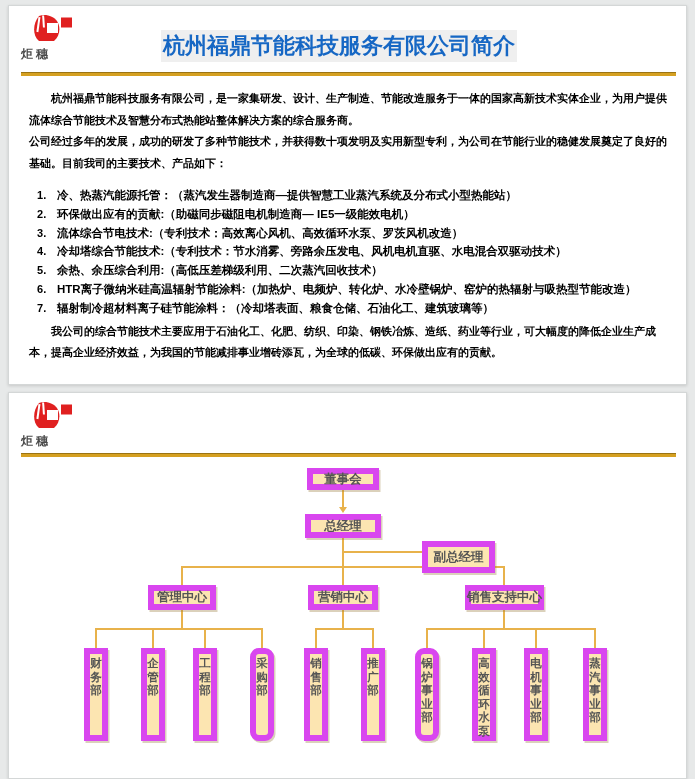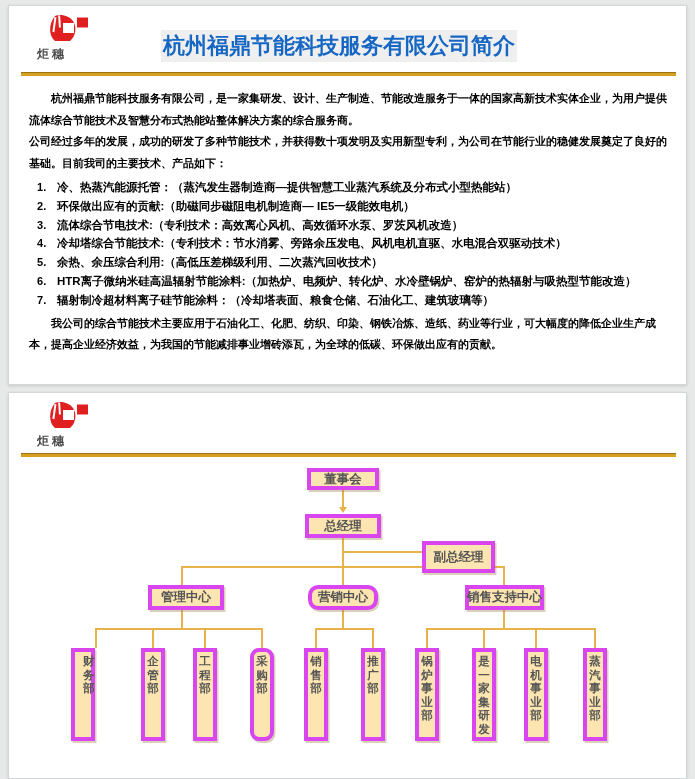--- a/index.html
+++ b/index.html
@@ -11,21 +11,21 @@
   }
   .card {
     position:absolute; left:8px; width:679px;
     background:#ffffff; border:1px solid #d4d7d7;
     box-shadow:0 1px 3px rgba(0,0,0,.14);
   }
   #card-intro { top:5px;  height:380px; }
   #card-org   { top:392px; height:387px; }
 
   
-  .logo { position:absolute; left:28px; top:8px; width:62px; text-align:left; }
+  .logo { position:absolute; left:12px; top:8px; width:62px; text-align:left; }
   .logo svg { display:block; margin-left:6px; }
   .logo-text { font-size:12px; font-weight:bold; color:#4a4a4a; letter-spacing:3px; margin-top:1px; }
 
   
   .title-band {
     position:absolute; left:152px; top:24px; width:356px; height:32px;
     background:#efefef; text-align:center;
   }
   .doc-title { font-size:22px; font-weight:bold; color:#1667c4; line-height:32px; white-space:nowrap; }
   .org-title-wrap { position:absolute; left:0; right:0; top:26px; text-align:center; }
@@ -33,33 +33,33 @@
     position:absolute; left:12px; right:10px; height:4px;
     background:#d5a021; border-top:1px solid #9a7414;
   }
   #card-intro .gold-rule { top:66px; }
   #card-org   .gold-rule { top:60px; }
 
   
   .intro-body { position:absolute; left:20px; right:16px; top:82px; color:#000; }
   .intro-body p { font-size:11px; font-weight:600; line-height:21.5px; }
   .indent { text-indent:2em; }
-  .intro-body ol { list-style:none; counter-reset:item; margin:4px 0 3px 8px; }
+  .intro-body ol { list-style:none; counter-reset:item; margin:12px 0 3px 8px; }
   .intro-body li {
     counter-increment:item; position:relative;
     padding-left:20px; font-size:11.5px; font-weight:bold; line-height:18.8px;
   }
   .intro-body li::before {
     content:counter(item) "."; position:absolute; left:0; top:0;
     font-size:11px; font-weight:bold;
   }
 
   
   .node {
-    position:absolute; background:#fce5b1; border:4px solid #d946ef;
+    position:absolute; background:#fce5b1; border:6px solid #d946ef;
     box-shadow:1.5px 2px 0 rgba(152,122,60,.35);
     color:#555; font-weight:bold; text-align:center;
   }
   .node-h { font-size:12.5px; display:flex; align-items:center; justify-content:center; white-space:nowrap; }
   .node-v { width:24px; height:93px; top:255px; font-size:11.5px; line-height:13.5px;
             padding-top:3px; word-break:break-all; }
   .cline { position:absolute; background:#e8b24b; }
   .arrow-head {
     position:absolute; width:0; height:0;
     border-left:4px solid transparent; border-right:4px solid transparent;
@@ -144,27 +144,27 @@
   <div class="cline" style="left:363px; top:235px; width:2px; height:20px;"></div>
   <div class="cline" style="left:417px; top:235px; width:2px; height:20px;"></div>
   <div class="cline" style="left:474px; top:235px; width:2px; height:20px;"></div>
   <div class="cline" style="left:526px; top:235px; width:2px; height:20px;"></div>
   <div class="cline" style="left:585px; top:235px; width:2px; height:20px;"></div>
 
   <div class="node node-h" style="left:298px; top:75px;  width:72px; height:22px;">董事会</div>
   <div class="node node-h" style="left:296px; top:121px; width:76px; height:24px;">总经理</div>
   <div class="node node-h" style="left:413px; top:148px; width:73px; height:32px;font-family:Liberation Mono, monospace;">副总经理</div>
 
-  <div class="node node-h" style="left:139px; top:192px; width:76px; height:25px;">管理中心</div>
-  <div class="node node-h" style="left:299px; top:192px; width:70px; height:25px;border-radius:10px;">营销中心</div>
+  <div class="node node-h" style="left:139px; top:192px; width:68px; height:25px;">管理中心</div>
+  <div class="node node-h" style="left:299px; top:192px; width:70px; height:25px;">营销中心</div>
   <div class="node node-h" style="left:456px; top:192px; width:79px; height:25px;">销售支持中心</div>
 
-  <div class="node node-v" style="left:62px;padding-left:8px;">财务部</div>
+  <div class="node node-v" style="left:75px;">财务部</div>
   <div class="node node-v" style="left:132px;">企管部</div>
   <div class="node node-v" style="left:184px;">工程部</div>
   <div class="node node-v" style="left:241px;border-radius:9px;">采购部</div>
   <div class="node node-v" style="left:295px;">销售部</div>
   <div class="node node-v" style="left:352px;">推广部</div>
-  <div class="node node-v" style="left:406px;">锅炉事业部</div>
-  <div class="node node-v" style="left:463px;">是一家集研发</div>
+  <div class="node node-v" style="left:406px;border-radius:9px;">锅炉事业部</div>
+  <div class="node node-v" style="left:463px;">高效循环水泵</div>
   <div class="node node-v" style="left:515px;">电机事业部</div>
   <div class="node node-v" style="left:574px;">蒸汽事业部</div>
 </div>
 
 </body></html>

